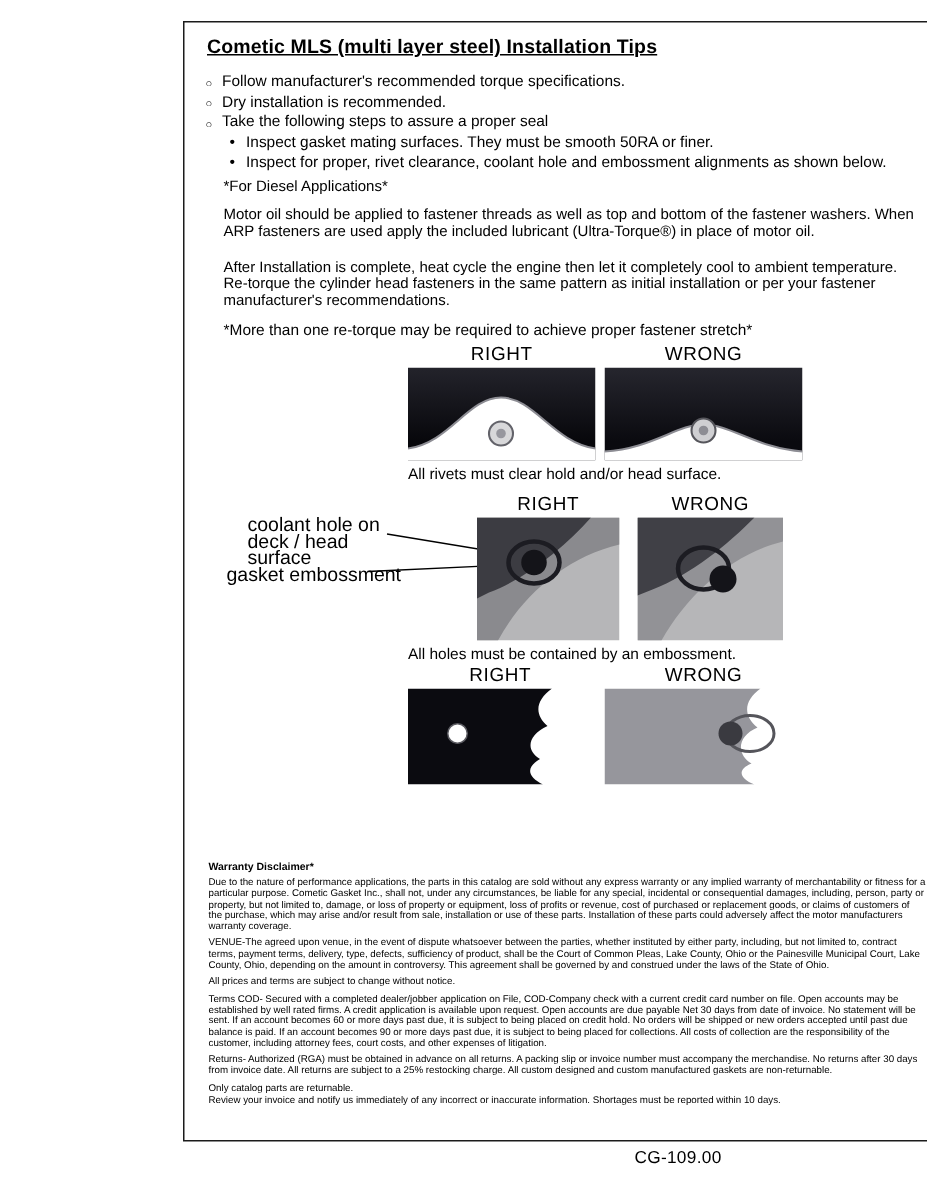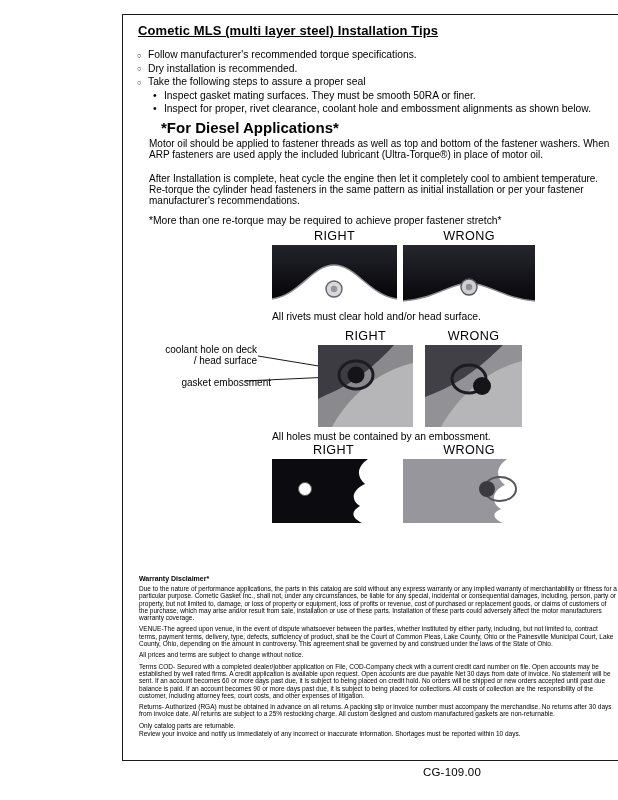--- a/index.html
+++ b/index.html
@@ -28,32 +28,32 @@
     content:"○"; position:absolute; left:0; top:0.5px;
     font-size:7.5px; line-height:13.5px;
   }
   .subtips { margin-left:16px; }
   .subtip { position:relative; padding-left:11px; }
   .subtip::before {
     content:"•"; position:absolute; left:0; top:0;
     font-size:10.5px; line-height:13.5px;
   }
 
-  .diesel-heading { left:38px; top:104px; font-size:15px; font-weight:bold; }
+  .diesel-heading { left:26px; top:104px; font-size:10px; font-weight:normal; }
   .bodypara { left:26px; width:462px; font-size:10px; line-height:11px; }
   .para1 { top:123px; }
   .para2 { top:158px; }
   .note  { left:26px; top:200px; width:470px; font-size:10.3px; }
 
   .dlabel { font-size:12.6px; text-align:center; letter-spacing:0.4px; }
   .panel { position:absolute; }
   .panel svg { display:block; }
   .caption { font-size:10.3px; line-height:12.5px; }
 
-  .callout { font-size:10px; line-height:11px;text-align:right; }
+  .callout { font-size:13px; line-height:11px; }
   .callout-1 { left:42px; top:329px; width:92px; }
   .callout-2 { left:28px; top:362px; width:120px; }
   .callout-lines { left:120px; top:334px; }
 
   .disclaimer { left:16px; top:560px; width:478px; }
   .disclaimer-heading { font-size:7px; font-weight:bold; margin-bottom:3px; }
   .disclaimer p { font-size:6.5px; line-height:7.3px; margin-bottom:4px; }
   .disclaimer p.tight { margin-bottom:1px; }
 
   .footer {

